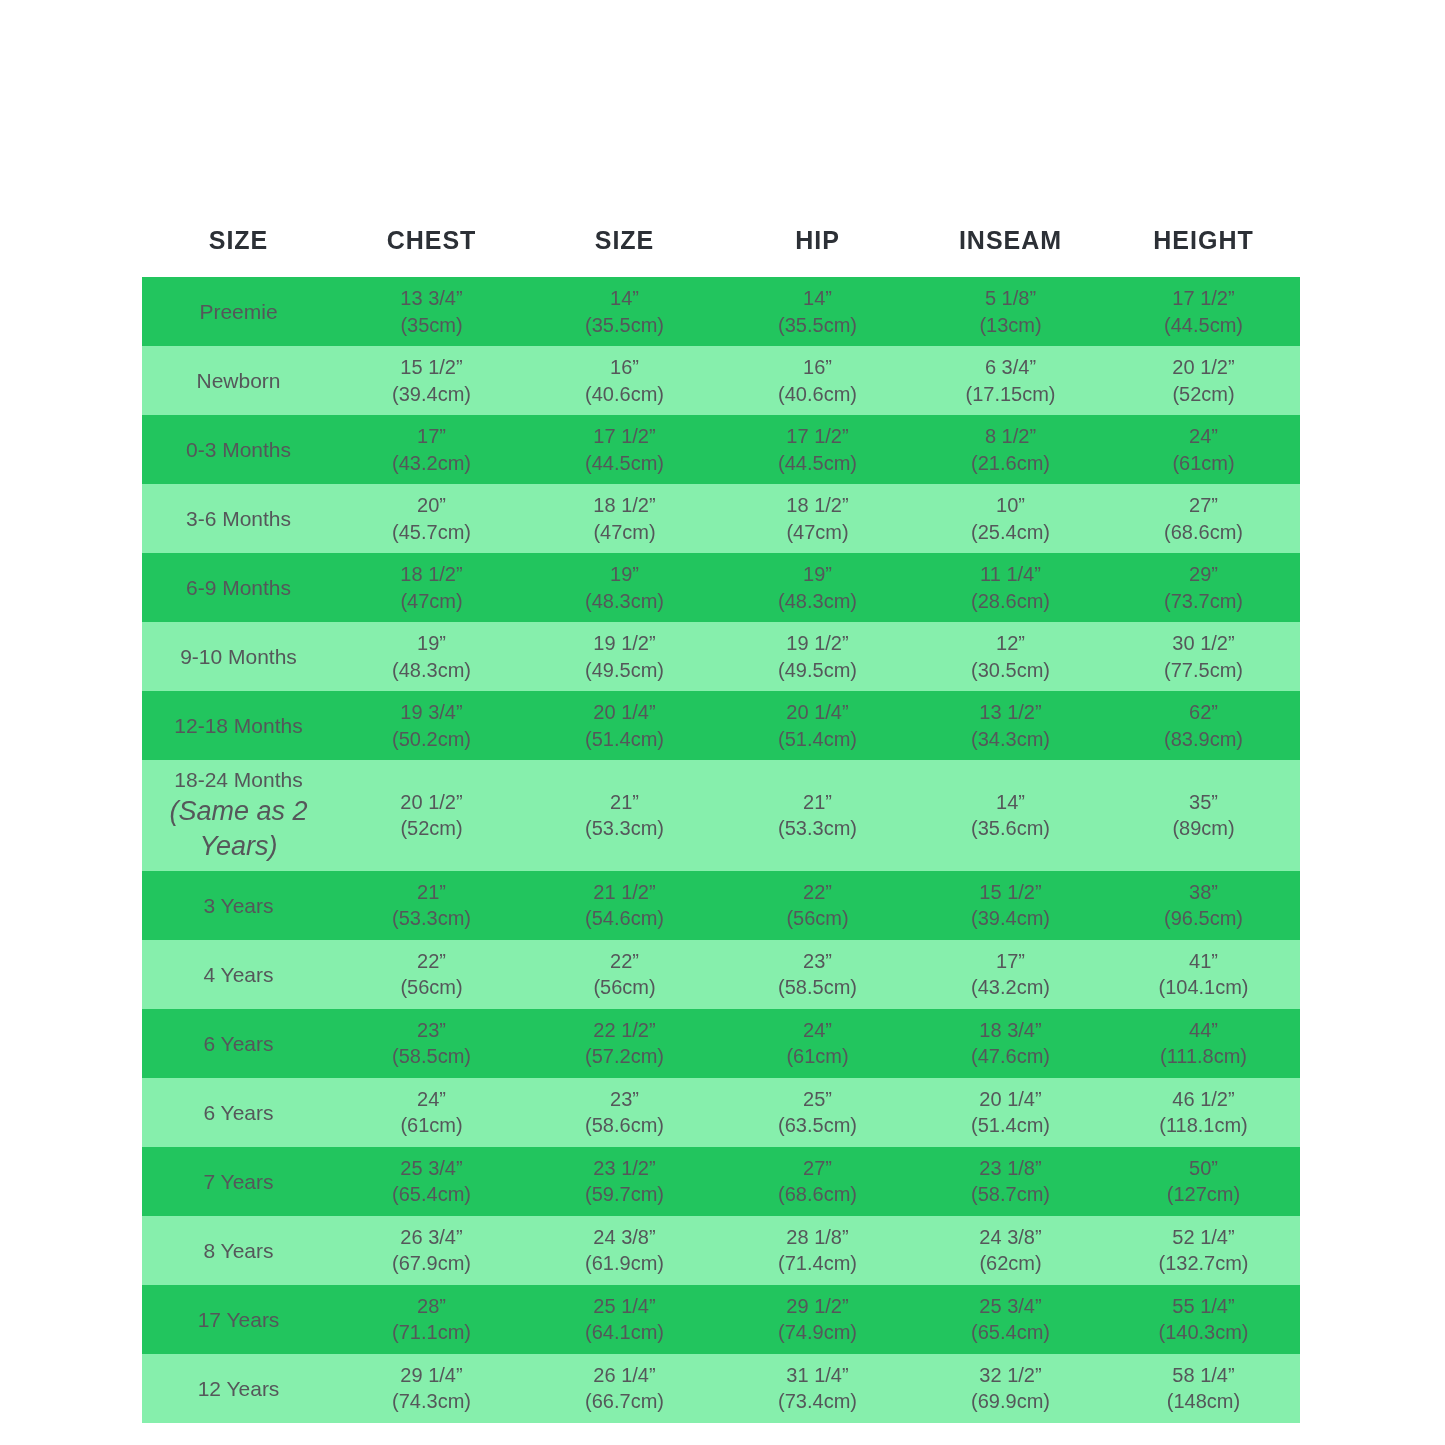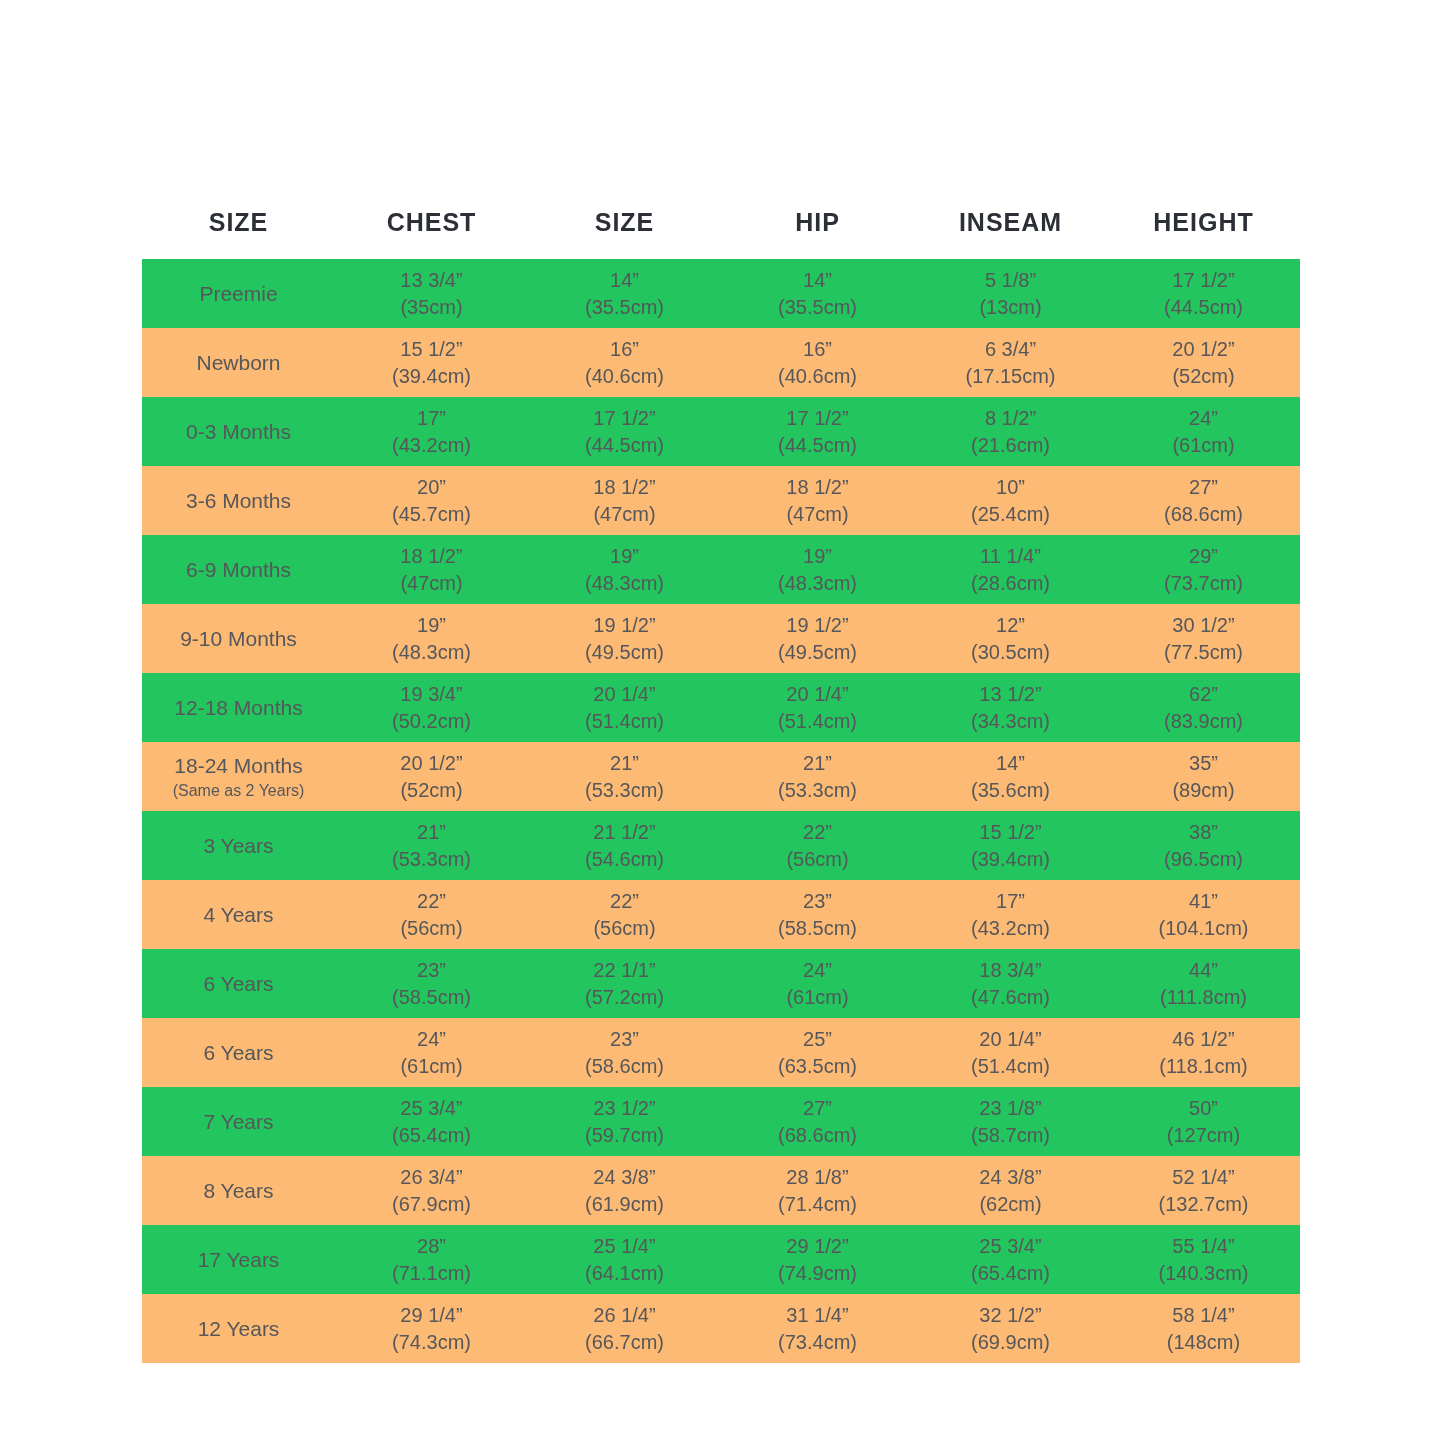--- a/index.html
+++ b/index.html
@@ -7,57 +7,58 @@
     width: 1445px;
     height: 1445px;
     background: #ffffff;
     font-family: "Liberation Sans", sans-serif;
     position: relative;
     overflow: hidden;
   }
   .sheet {
     position: absolute;
     left: 142px;
-    top: 208px;
+    top: 226px;
     width: 1158px;
   }
   table.size-table {
     width: 100%;
     border-collapse: collapse;
     table-layout: fixed;
   }
   thead th {
     font-size: 25px;
     font-weight: bold;
     color: #2c3036;
     letter-spacing: 1px;
     text-align: center;
     padding: 0 0 22px 0;
     vertical-align: bottom;
   }
   tbody tr {
     height: 69px;
-    background: #fdba74;
+    background: #86efac;
   }
   tbody tr.alt {
     background: #22c55e;
   }
   tbody td {
     text-align: center;
     vertical-align: middle;
     color: #55575a;
     font-size: 20px;
     line-height: 1.32;
     padding: 6px 4px;
   }
   td.size-cell {
     font-size: 21px;
   }
   .size-note {
-    font-size: 16px;
+    font-style: italic;
+    font-size: 27px;
   }
   .val-in, .val-cm { white-space: nowrap; }
 </style>
 </head>
 <body>
 
 <div class="sheet">
   <table class="size-table">
     <thead>
       <tr>
@@ -323,21 +324,21 @@
         </tr>
         <tr class="alt">
           <td class="size-cell">
             <div>6 Years</div>
           </td>
           <td>
             <div class="val-in">23”</div>
             <div class="val-cm">(58.5cm)</div>
           </td>
           <td>
-            <div class="val-in">22 1/1”</div>
+            <div class="val-in">22 1/2”</div>
             <div class="val-cm">(57.2cm)</div>
           </td>
           <td>
             <div class="val-in">24”</div>
             <div class="val-cm">(61cm)</div>
           </td>
           <td>
             <div class="val-in">18 3/4”</div>
             <div class="val-cm">(47.6cm)</div>
           </td>

